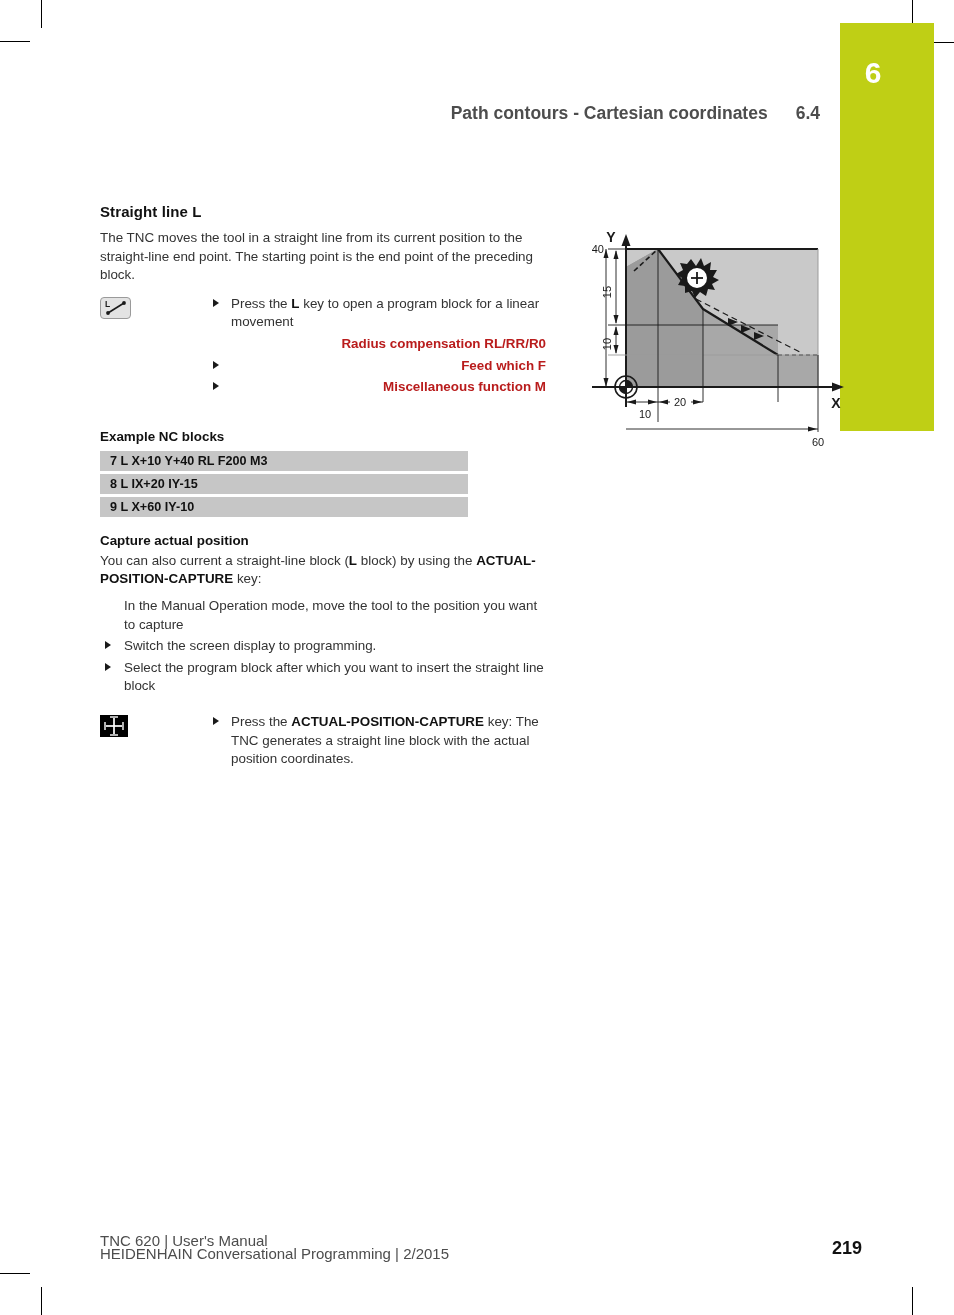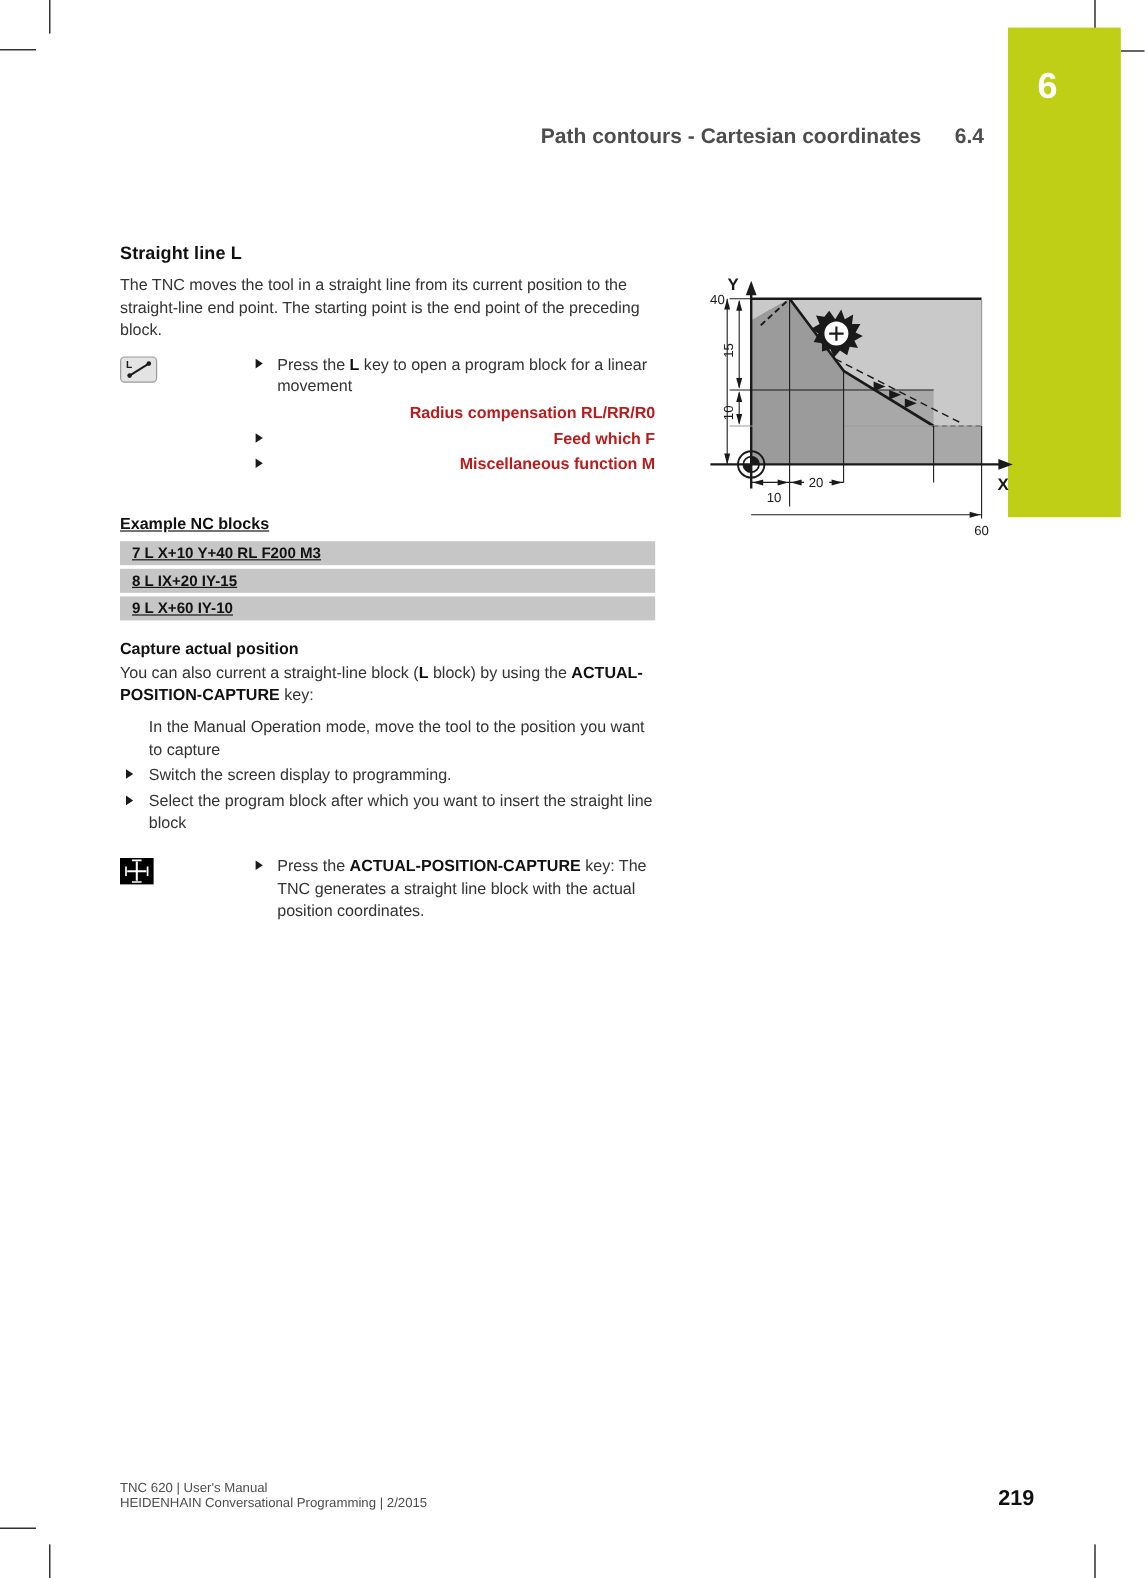--- a/index.html
+++ b/index.html
@@ -175,21 +175,21 @@
     color: #111111;
   }
 
   
   #nc-title {
     font-size: 13.4px;
     font-weight: bold;
     color: #111111;
     margin: 0 0 7px 0;
   }
-  .nc-table { width: 446px; }
+  .nc-table { width: 368px; }
   .nc-row {
     background: #c6c6c6;
     height: 20px;
     line-height: 20px;
     padding-left: 10px;
     font-size: 12.6px;
     font-weight: bold;
     color: #111111;
     margin-bottom: 3px;
     box-sizing: border-box;
@@ -202,21 +202,21 @@
     top: 222px;
     width: 268px;
     height: 248px;
   }
 
   
   #footer-left {
     position: absolute;
     left: 100px;
     top: 1234px;
-    font-size: 11px;
+    font-size: 15px;
     line-height: 13px;
     color: #4d4d4d;
   }
   #page-number {
     position: absolute;
     left: 728px;
     top: 1238px;
     width: 134px;
     text-align: right;
     font-size: 18px;
@@ -270,21 +270,21 @@
           <span class="arrow"></span>
           <span>Feed which F</span>
         </li>
         <li class="strong">
           <span class="arrow"></span>
           <span>Miscellaneous function M</span>
         </li>
       </ul>
     </div>
 
-    <div style="margin-top:29px;text-decoration:underline;">
+    <div style="margin-top:29px;">
       <div id="nc-title">Example NC blocks</div>
       <div class="nc-table">
         <div class="nc-row">7 L X+10 Y+40 RL F200 M3</div>
         <div class="nc-row">8 L IX+20 IY-15</div>
         <div class="nc-row">9 L X+60 IY-10</div>
       </div>
     </div>
 
     <div style="margin-top:16px;">
       <h3 class="sub-title">Capture actual position</h3>

